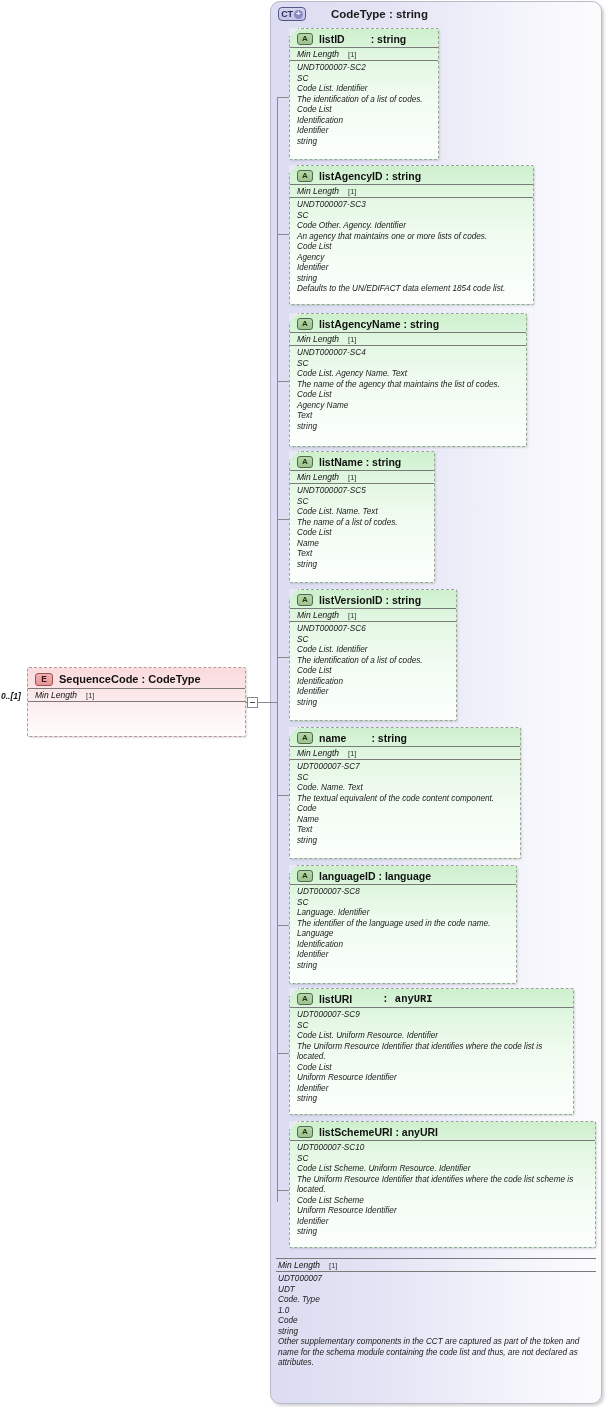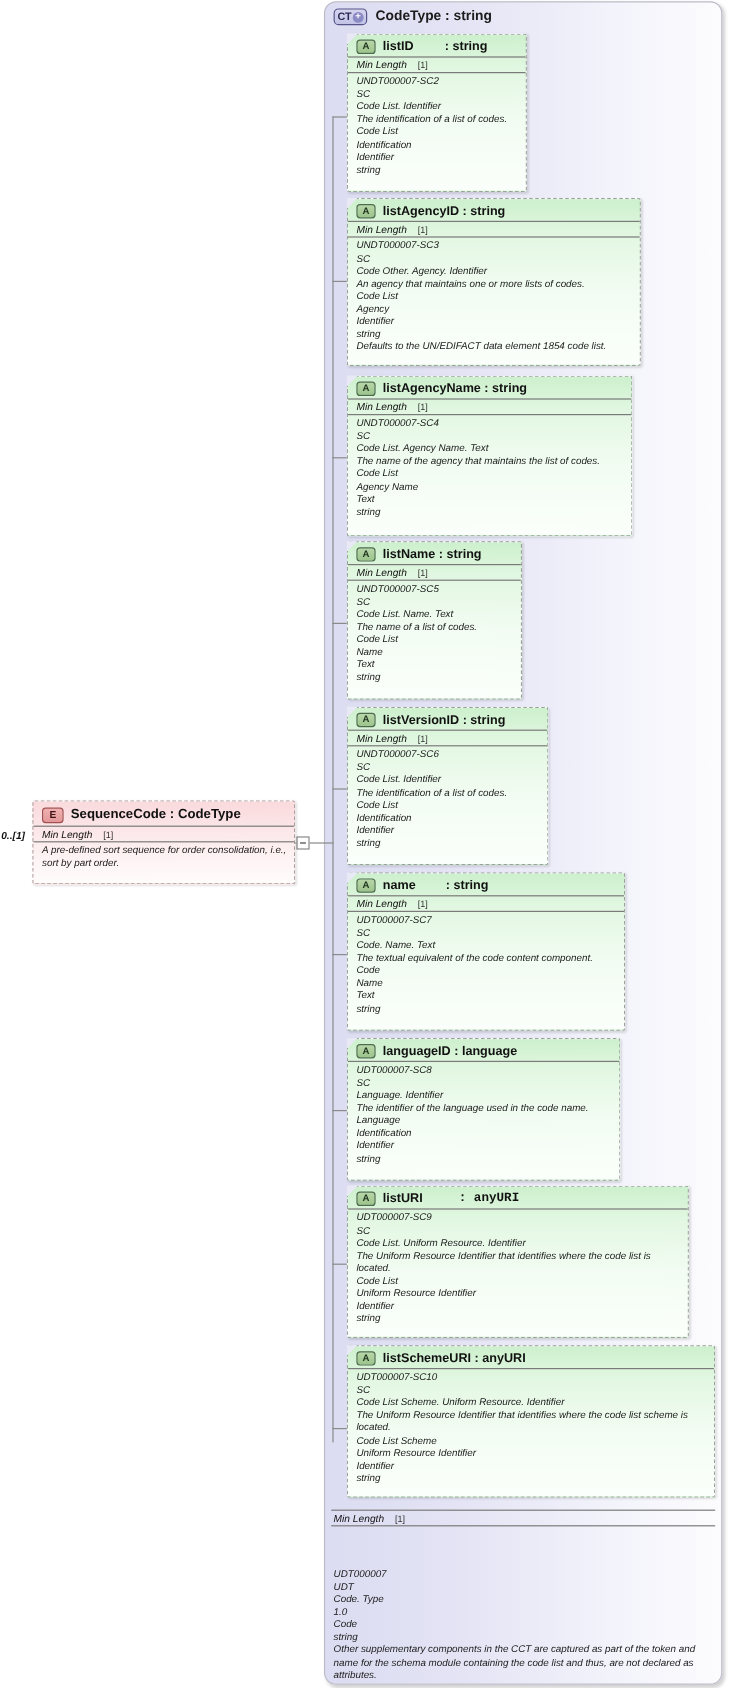--- a/index.html
+++ b/index.html
@@ -70,20 +70,21 @@
     line-height: 8px;
     text-align: center;
     margin-left: 1px;
     font-weight: bold;
   }
   .ct-title {
     font-size: 11.5px;
     font-weight: bold;
     color: #1b1b1b;
     white-space: nowrap;
+    margin-left: 18px;
   }
 
   
   .tree-line {
     position: absolute;
     background: #8a8a8a;
   }
   .v-line { width: 1px; }
   .h-line { height: 1px; }
 
@@ -183,21 +184,21 @@
   
   .ct-footer {
     position: absolute;
     left: 276px;
     width: 320px;
   }
   .ct-footer .facet-row {
     border-top: 1px solid #7a7a7a;
     border-bottom: 1px solid #7a7a7a;
   }
-  .ct-footer .doc-block { padding-left: 2px; margin-top: 33px; }
+  .ct-footer .doc-block { padding-left: 2px; }
 
   
   .elem-box {
     position: absolute;
     left: 27px;
     top: 667px;
     width: 219px;
     height: 70px;
     border: 1px dashed #b09a9a;
     background: linear-gradient(to bottom, #fadadd 0%, #fbe3e5 25%, #fdf0f1 60%, #fffcfc 100%);
@@ -502,18 +503,15 @@
     <div class="attr-head" style="height:20px; padding-top:4px;">
       <span class="e-badge">
           <span>E</span>
         </span>
       <span class="elem-title">SequenceCode : CodeType</span>
     </div>
     <div class="facet-row">
       <span>Min Length</span>
       <span class="facet-card">[1]</span>
     </div>
-    <div class="doc-block">
-      <div>A pre-defined sort sequence for order consolidation, i.e., sort by part order.</div>
-    </div>
   </div>
 
 </div>
 
 </body></html>

